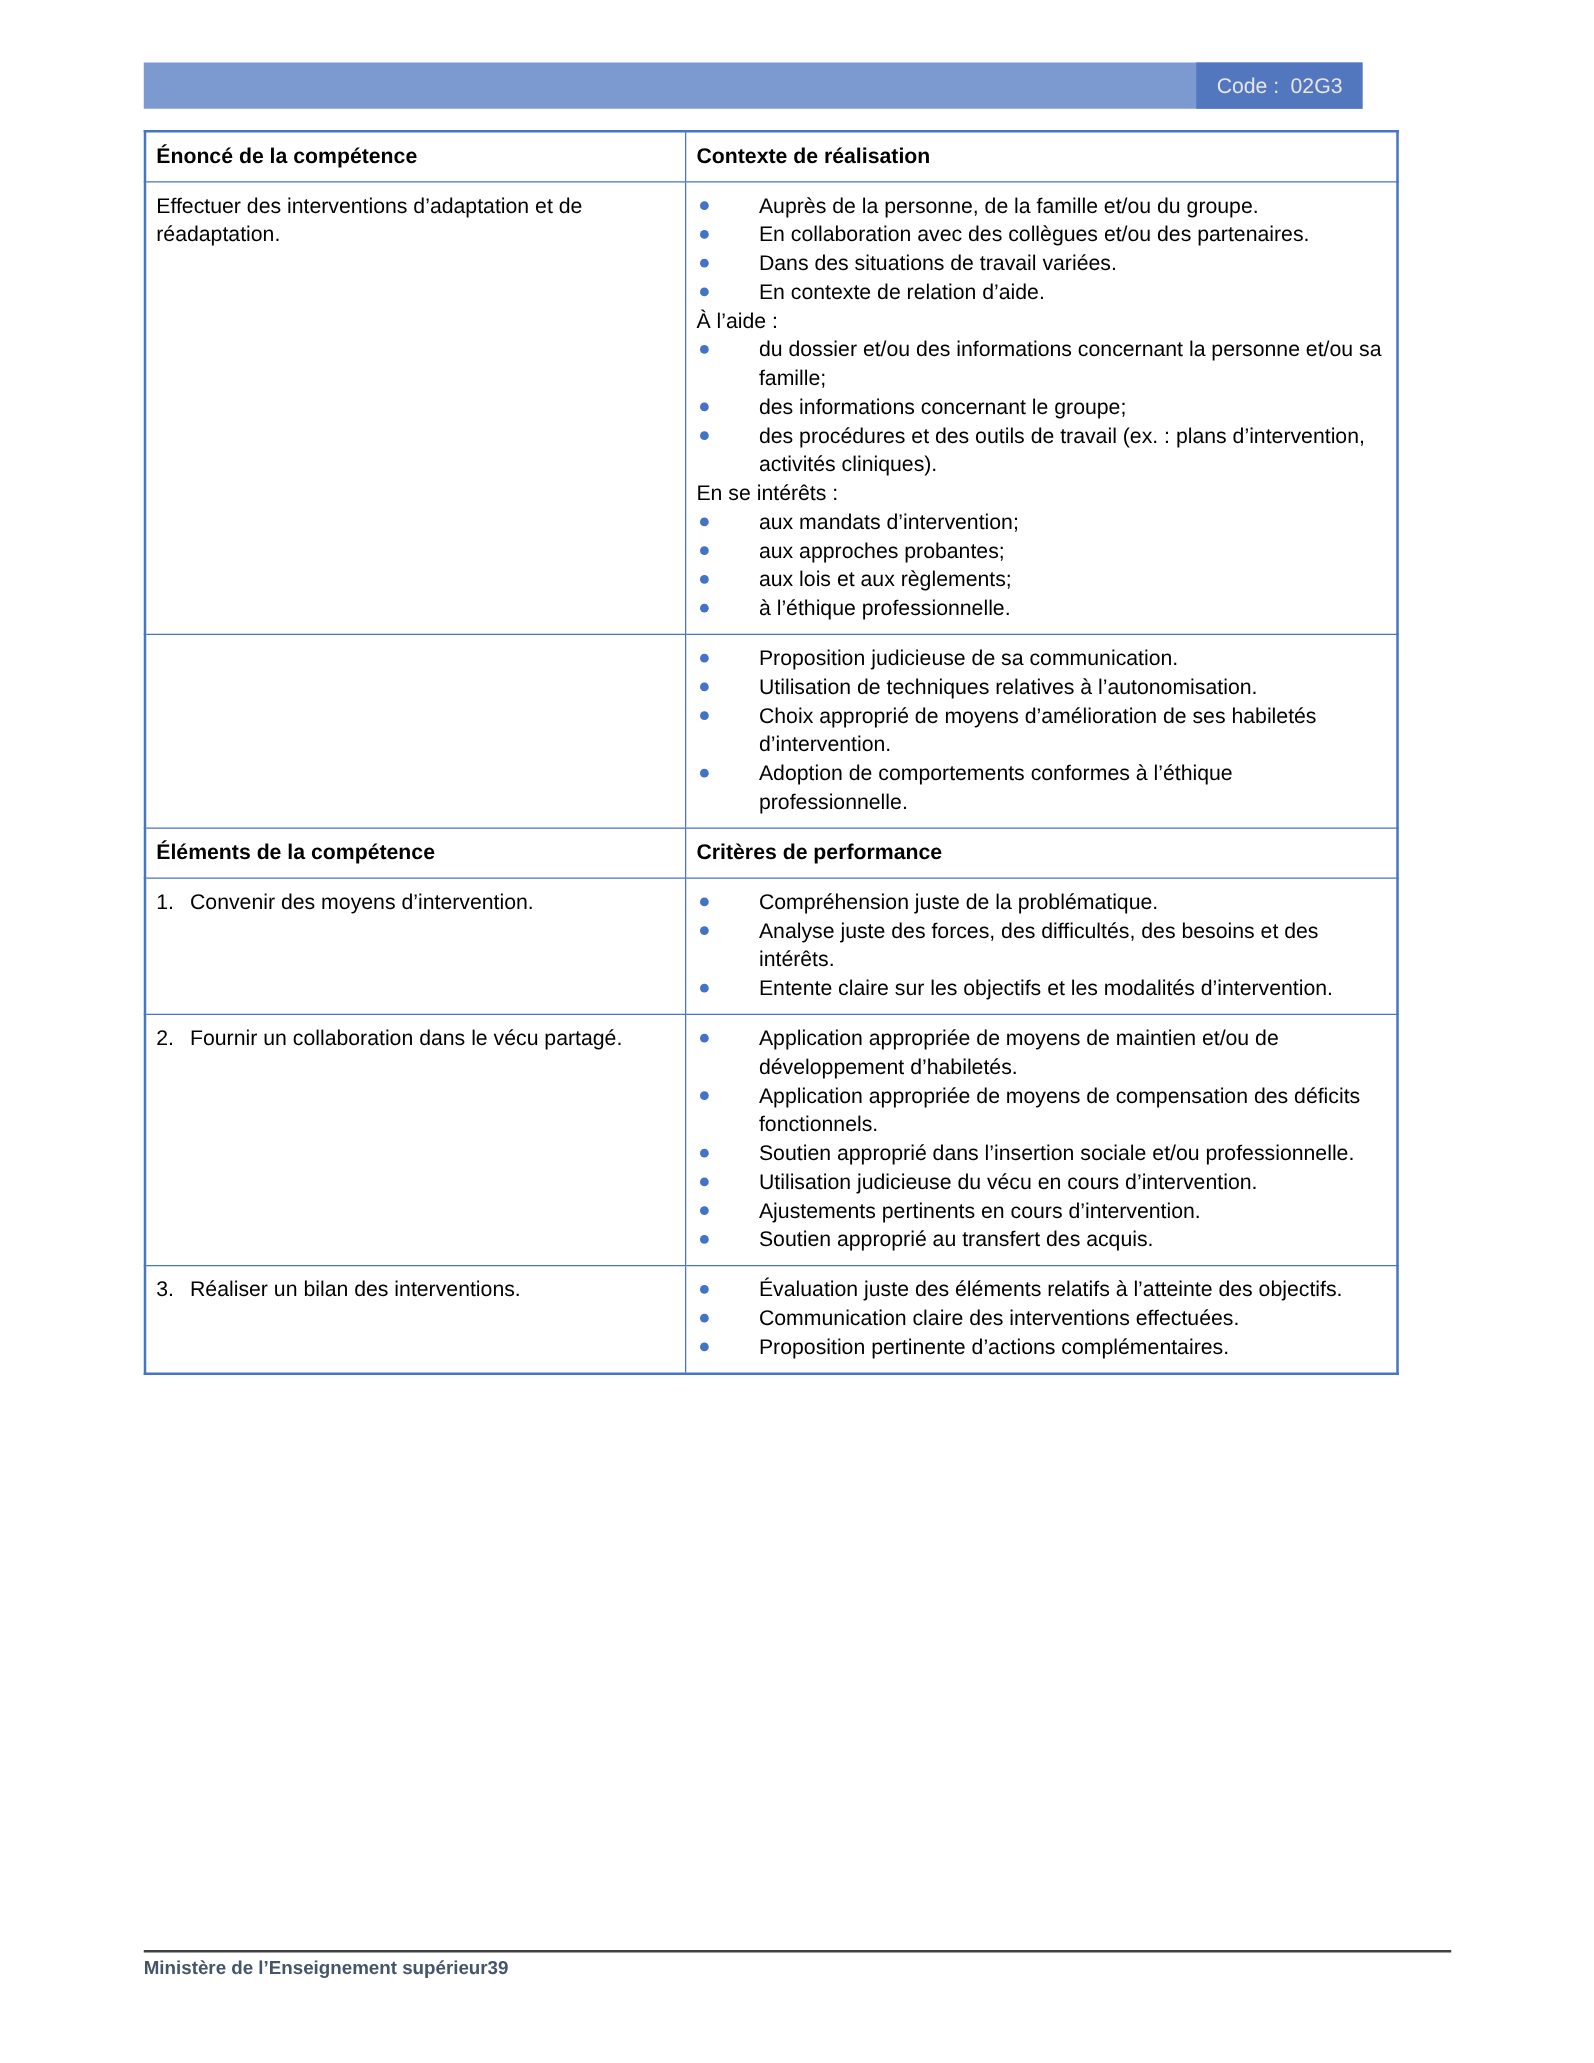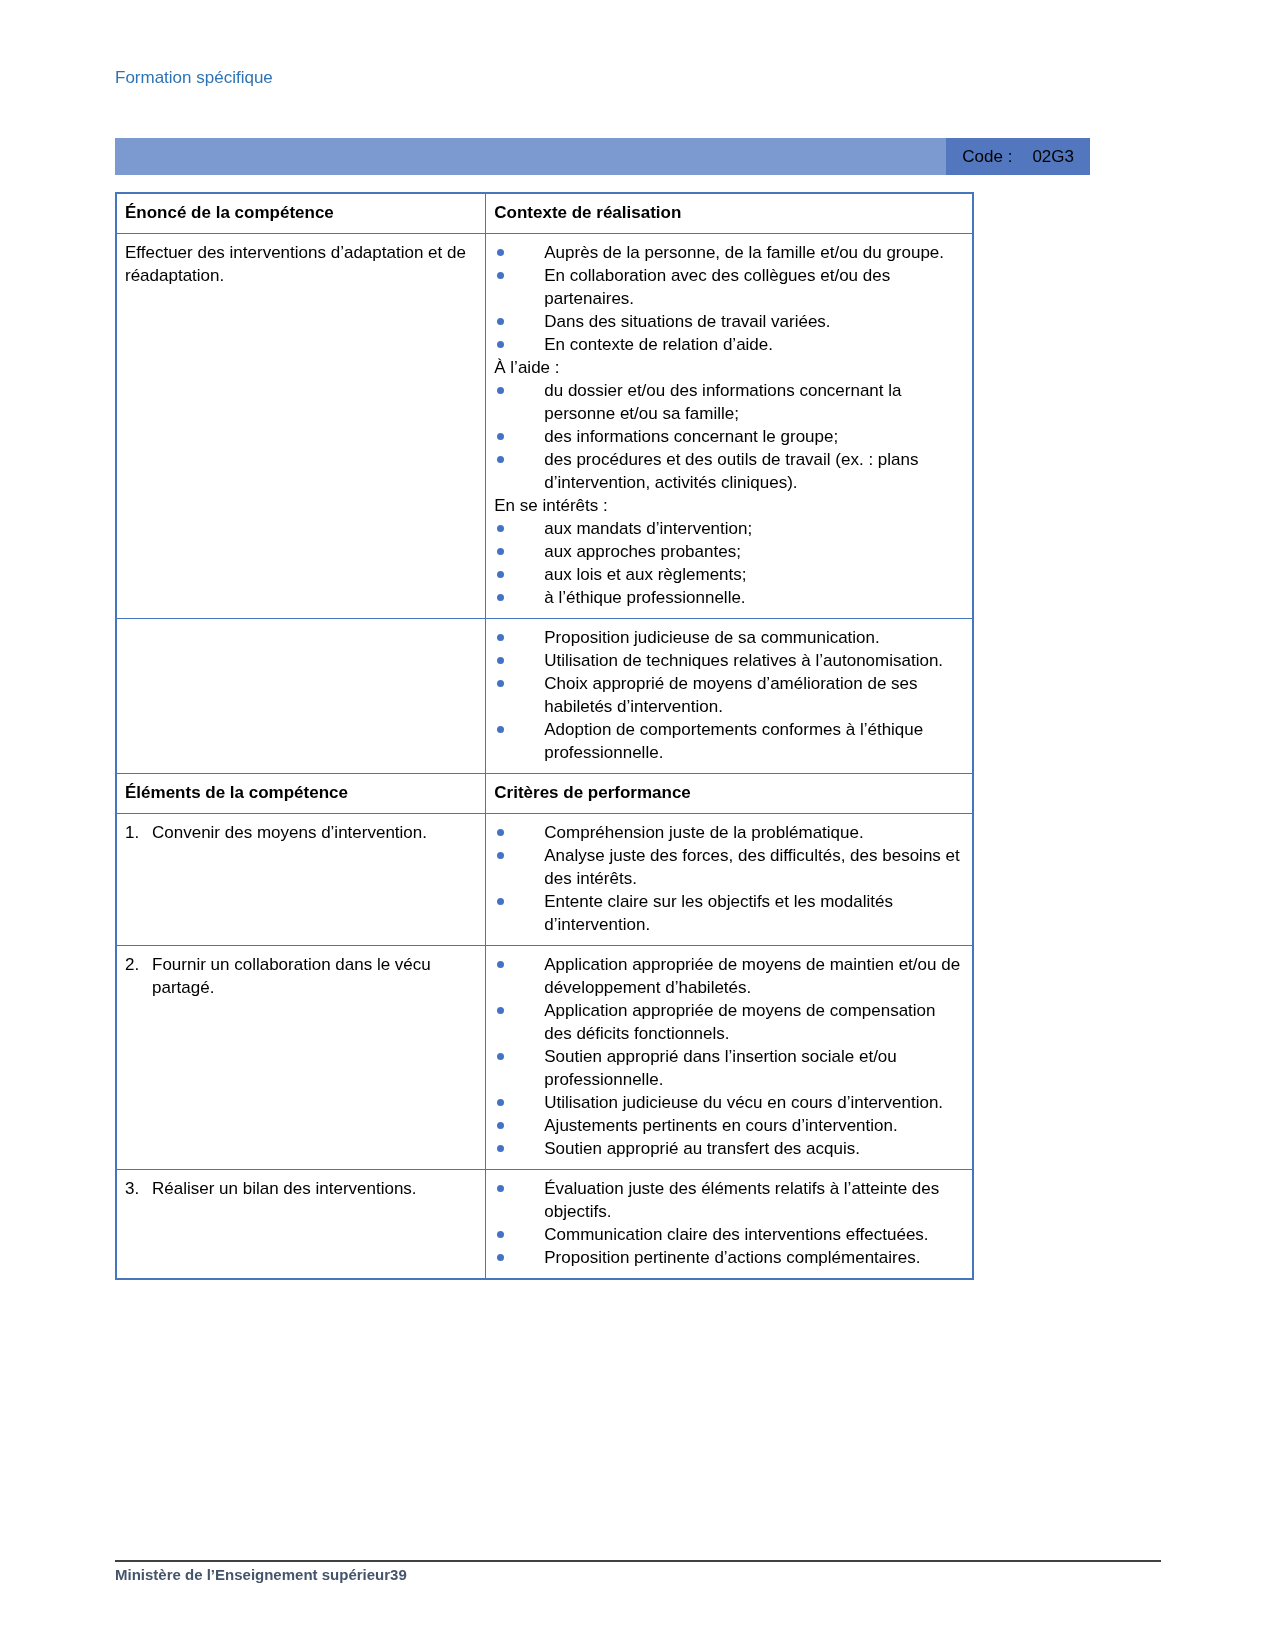--- a/index.html
+++ b/index.html
@@ -14,33 +14,33 @@
   .doc { position: absolute; left: 115px; top: 0; width: 975px; }
 
   .top-label { margin-top: 68px; font-size: 17px; color: #2E74B5; }
 
   .code-bar {
     margin-top: 50px; height: 37px;
     background: #7D9AD0;
     display: flex; justify-content: flex-end; align-items: stretch;
   }
   .code-badge {
-    background: #5377BE; color: #000000;
+    background: #5377BE; color: #e5e5e5;
     display: flex; align-items: center;
-    padding: 0 16px; gap: 20px;
+    padding: 0 16px; gap: 9px;
     font-size: 17px;
   }
 
   .headings { display: flex; margin-top: 21px; padding-left: 5px; }
   .h { font-size: 21px; font-weight: bold; color: #2E74B5; }
   .h.objectif { width: 488px; }
 
   table.comp {
     border-collapse: collapse;
-    width: 859px;
+    width: 1004px;
     margin-top: 17px;
     border: 2px solid #4576BE;
   }
   table.comp td {
     border: 1px solid #4576BE;
     vertical-align: top;
     font-size: 17px;
     line-height: 23px;
     padding: 7px 10px 9px 8px;
   }
@@ -68,21 +68,20 @@
     padding-top: 4px;
     display: flex; justify-content: flex-start;
     font-weight: bold; font-size: 15px; color: #44546A;
   }
 </style>
 </head>
 <body>
 
 <div class="doc">
 
-  <div class="top-label">Formation spécifique</div>
 
   <div class="code-bar">
     <div class="code-badge">
       <span>Code :</span>
       <span>02G3</span>
     </div>
   </div>
 
 
   <table class="comp">

